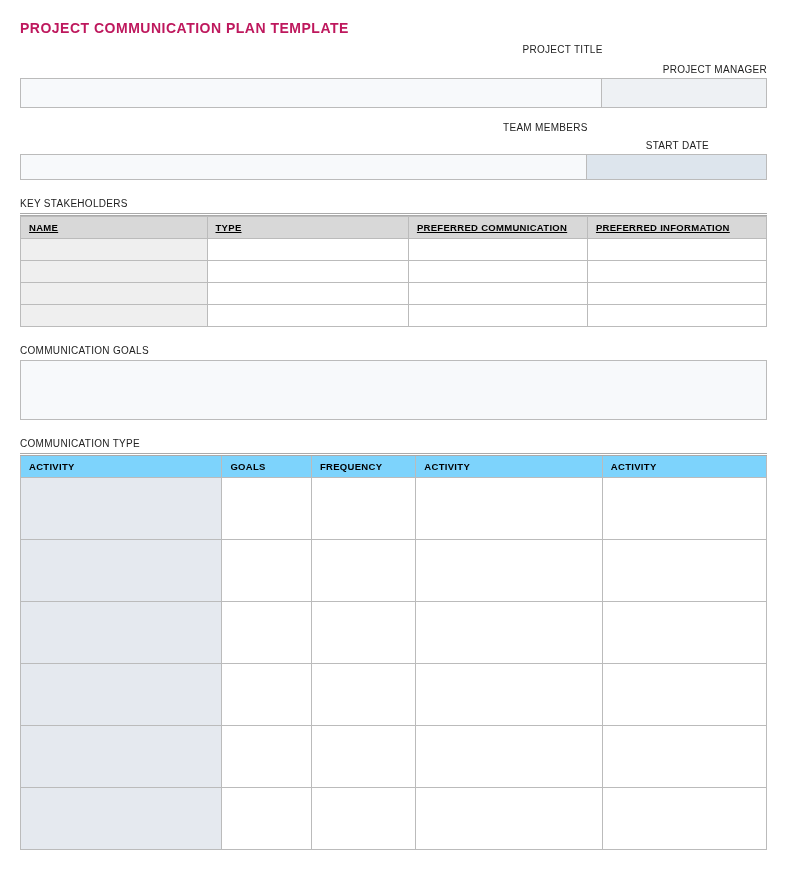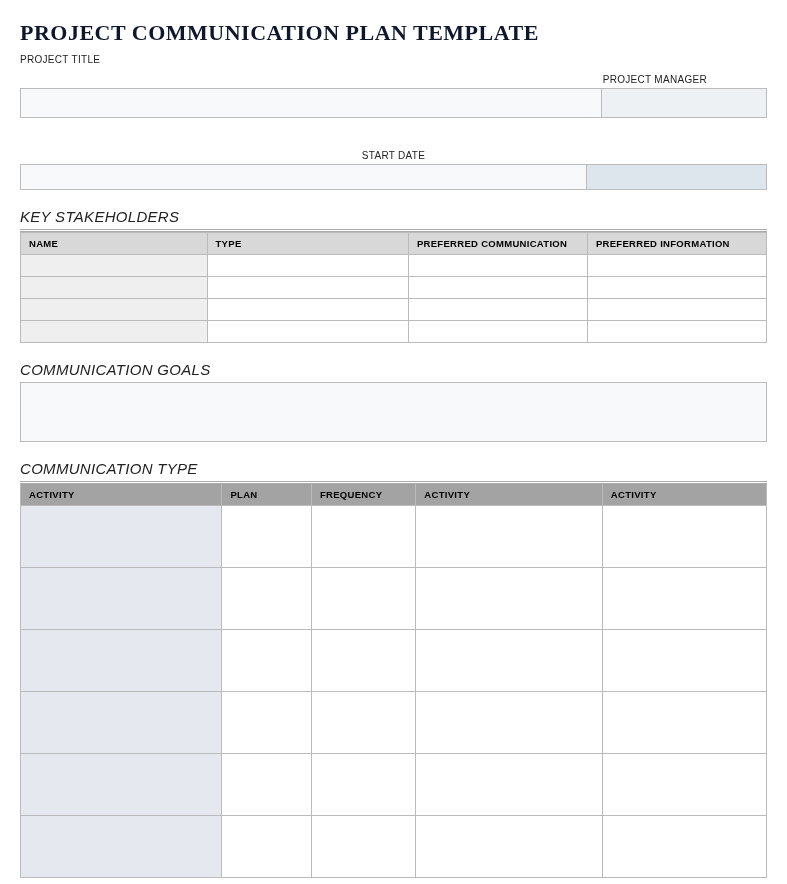--- a/index.html
+++ b/index.html
@@ -4,56 +4,55 @@
 <style>
   * { box-sizing: border-box; }
   body {
     margin: 0;
     padding: 20px;
     font-family: Arial, Helvetica, sans-serif;
     background: #fff;
     width: 787px;
   }
   .page-title {
-    font-size: 22px;
+    font-size: 14px;
     font-weight: 700;
     letter-spacing: 0.5px;
-    color: #0f172a;
+    color: #be185d;
     margin: 0 0 8px 0;
     font-stretch: condensed;
-    font-family: Liberation Serif, serif;
   }
   .field-label {
     font-size: 10px;
     font-weight: 400;
     letter-spacing: 0.3px;
     color: #222;
     margin: 0 0 3px 0;
+    text-align: right;
   }
   .two-col {
     display: flex;
     width: 100%;
   }
   .input-box {
     border: 1px solid #bbb;
     background: #f7f9fb;
     height: 28px;
   }
   .input-box.tint {
     background: #eef1f4;
   }
   .input-box.tint-blue {
     background: #dde5ed;
   }
   .section-label {
-    font-size: 15px;
+    font-size: 10px;
     letter-spacing: 0.3px;
     color: #222;
     margin: 18px 0 4px 0;
-    font-style: italic;
   }
   table {
     border-collapse: collapse;
     width: 100%;
     table-layout: fixed;
   }
   th {
     text-align: left;
     font-size: 9.5px;
     font-weight: 700;
@@ -68,44 +67,47 @@
   .stake-table th { background: #d8d8d8; }
   .stake-table td { height: 22px; }
   .stake-table td:first-child { background: #efefef; }
   .goals-box {
     border: 1px solid #bbb;
     background: #f7f9fb;
     height: 60px;
     width: 100%;
   }
   .plan-table { border-top: 3px double #aaa; }
-  .plan-table th { background: #a3a3a3; }
+  .plan-table th { background: #7dd3fc; }
   .plan-table td { height: 62px; }
   .plan-table td:first-child { background: #e5e9ef; }
-  .table-wrap { border-top: 3px double #aaa; }
+  .table-wrap { border-top: 3px double #aaa; text-decoration: underline; }
 </style>
 </head>
 <body>
 
 <h1 class="page-title">PROJECT COMMUNICATION PLAN TEMPLATE</h1>
 
 <div class="two-col" style="gap:0;">
   <div style="flex:0 0 78%;">
     <div class="field-label">PROJECT TITLE</div>
   </div>
   <div style="flex:1; text-align:left;margin-top:20px;">
     <div class="field-label">PROJECT MANAGER</div>
   </div>
 </div>
 <div class="two-col" style="border:1px solid #bbb;">
   <div class="input-box" style="flex:0 0 78%; border:none; border-right:1px solid #bbb;"></div>
   <div class="input-box tint" style="flex:1; border:none;"></div>
 </div>
 
 <div class="two-col" style="margin-top:14px;">
+  <div style="flex:0 0 76%;">
+    <div class="field-label">TEAM MEMBERS</div>
+  </div>
   <div style="flex:1;margin-top:18px;">
     <div class="field-label" style="text-align:center;">START DATE</div>
   </div>
 </div>
 <div class="two-col" style="border:1px solid #bbb;">
   <div class="input-box" style="flex:0 0 76%; border:none; border-right:1px solid #bbb; height:24px;"></div>
   <div class="input-box tint-blue" style="flex:1; border:none; height:24px;"></div>
 </div>
 
 <div class="section-label">KEY STAKEHOLDERS</div>
@@ -162,21 +164,21 @@
   <colgroup>
       <col style="width:27%">
       <col style="width:12%">
       <col style="width:14%">
       <col style="width:25%">
       <col style="width:22%">
     </colgroup>
   <thead>
     <tr>
       <th>ACTIVITY</th>
-      <th>PLAN</th>
+      <th>GOALS</th>
       <th>FREQUENCY</th>
       <th>ACTIVITY</th>
       <th>ACTIVITY</th>
     </tr>
   </thead>
   <tbody>
     <tr>
       <td></td>
       <td></td>
       <td></td>

